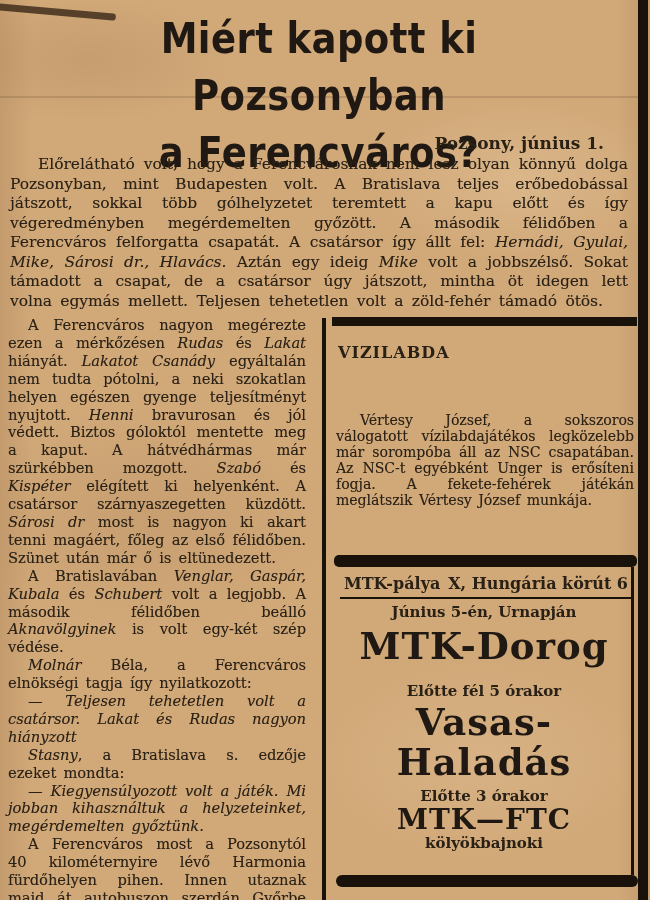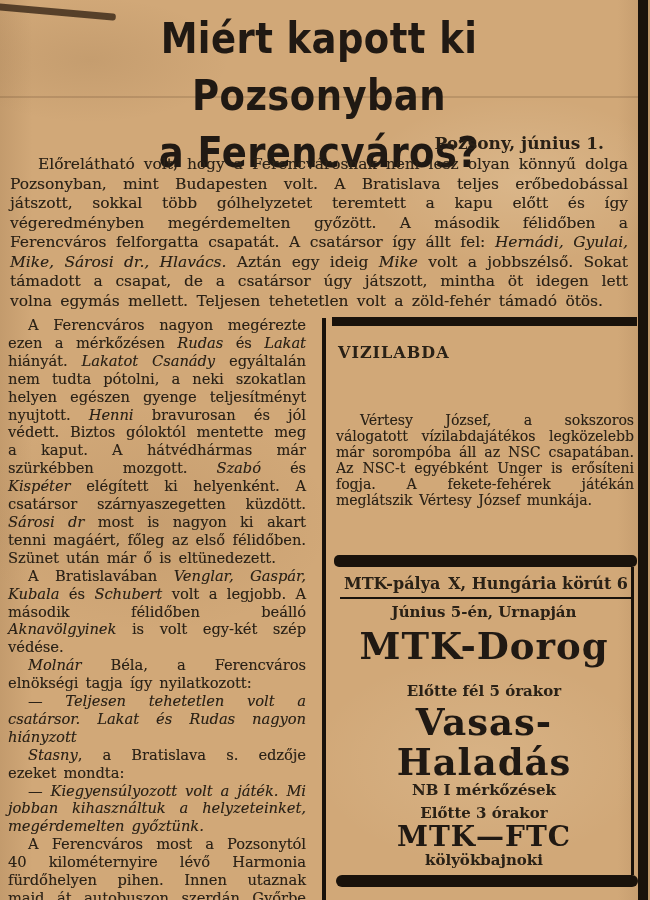--- a/index.html
+++ b/index.html
@@ -110,21 +110,20 @@
     <span>X, Hungária körút 6</span>
   </div>
   <div class="ad-rule"></div>
 
   <div class="ad-center">
     <div class="ad-small">Június 5-én, Urnapján</div>
     <div class="ad-match ad-match-m1">MTK-Dorog</div>
     <div class="ad-small mt4">Előtte fél 5 órakor</div>
     <div class="ad-match ad-match-xl mt2">Vasas-</div>
     <div class="ad-match ad-match-xl">Haladás</div>
-    <div class="ad-small">NB I mérkőzések</div>
     <div class="ad-small mt6">Előtte 3 órakor</div>
     <div class="ad-match ad-match-lg">MTK—FTC</div>
     <div class="ad-small">kölyökbajnoki</div>
   </div>
 
   <div class="bar bar-bot"></div>
 
 </div>
 
 </body></html>

